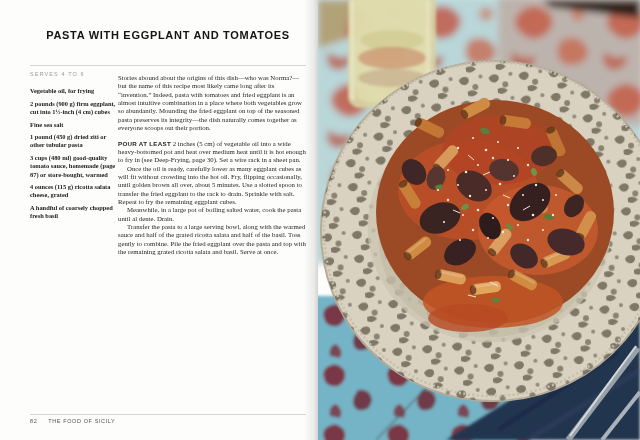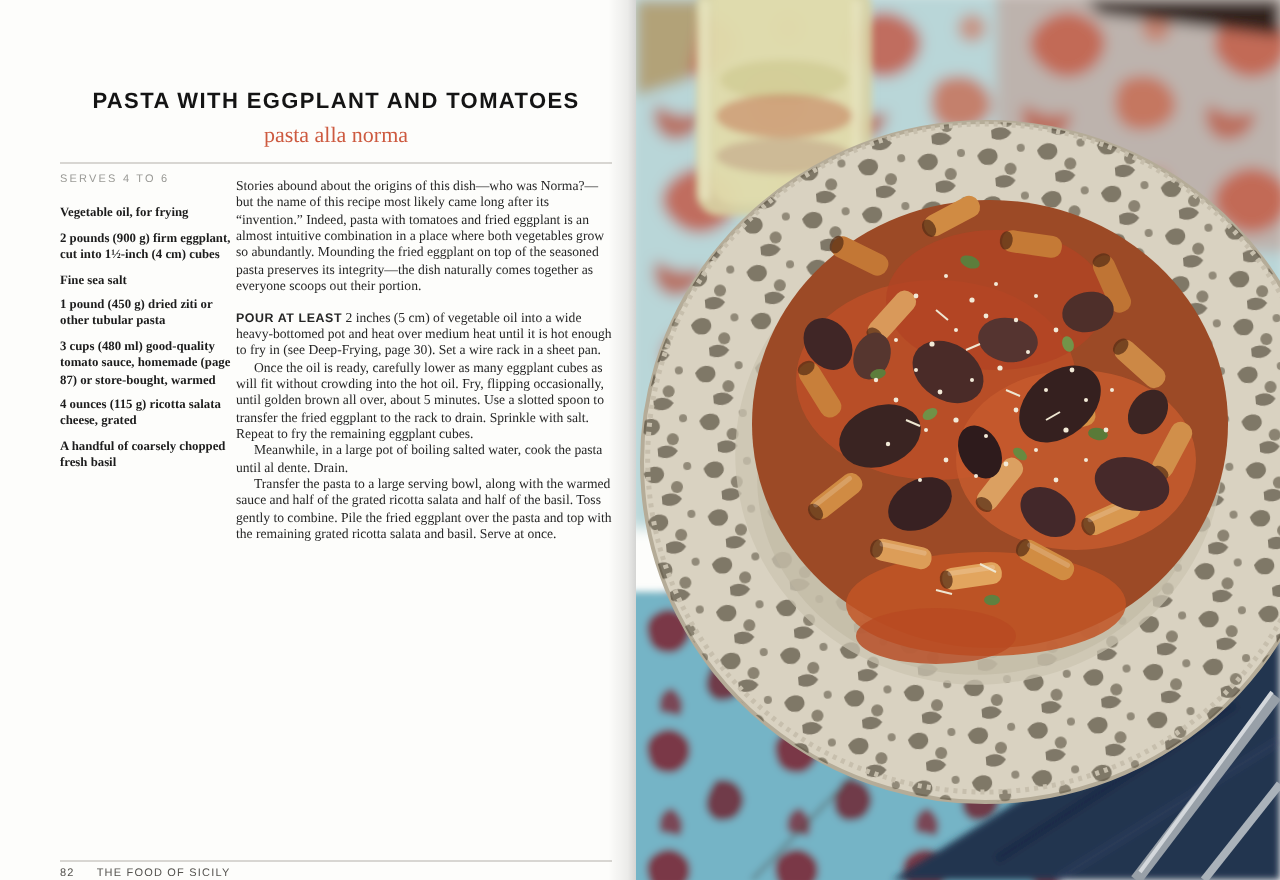--- a/index.html
+++ b/index.html
@@ -1,18 +1,18 @@
 <!DOCTYPE html>
 <html><head>
 <meta charset="utf-8">
 <style>
   html,body{margin:0;padding:0;}
   body{width:640px;height:440px;overflow:hidden;background:#ffffff;font-family:"Liberation Serif",serif;}
   .spread{position:relative;width:640px;height:440px;background:#fdfdfb;}
-  .left-page{position:absolute;left:0;top:16px;width:318px;height:352px;background:#fdfdfb;}
+  .left-page{position:absolute;left:0;top:0;width:318px;height:352px;background:#fdfdfb;}
   .gutter{position:absolute;left:304px;top:0;width:14px;height:440px;
     background:linear-gradient(to right, rgba(0,0,0,0) 0%, rgba(0,0,0,0.07) 70%, rgba(0,0,0,0.16) 100%);}
   .photo-page{position:absolute;left:318px;top:0;width:322px;height:440px;overflow:hidden;}
   .recipe-title{position:absolute;left:30px;top:29px;width:276px;text-align:center;
     font-family:"Liberation Sans",sans-serif;font-weight:bold;font-size:11px;letter-spacing:0.7px;color:#141414;}
   .recipe-subtitle{position:absolute;left:30px;top:46px;width:276px;text-align:center;
     font-size:11px;color:#cd5a40;}
   .rule{position:absolute;left:30px;width:276px;border-top:1px solid #d8d6d2;height:0;}
   .rule-top{top:65px;}
   .rule-footer{top:414px;}
@@ -31,21 +31,20 @@
   .footer .pnum{margin-right:11px;}
   svg{display:block;}
 </style>
 </head>
 <body>
 
 <div class="spread">
 
   <div class="left-page">
     <div class="recipe-title">PASTA WITH EGGPLANT AND TOMATOES</div>
-    <div class="recipe-subtitle">pasta alla norma</div>
     <div class="rule rule-top"></div>
     <div class="serves">SERVES 4 TO 6</div>
 
     <ul class="ingredients">
       <li>Vegetable oil, for frying</li>
       <li>2 pounds (900 g) firm eggplant, cut into 1½-inch (4 cm) cubes</li>
       <li>Fine sea salt</li>
       <li>1 pound (450 g) dried ziti or other tubular pasta</li>
       <li>3 cups (480 ml) good-quality tomato sauce, homemade (page 87) or store-bought, warmed</li>
       <li>4 ounces (115 g) ricotta salata cheese, grated</li>

